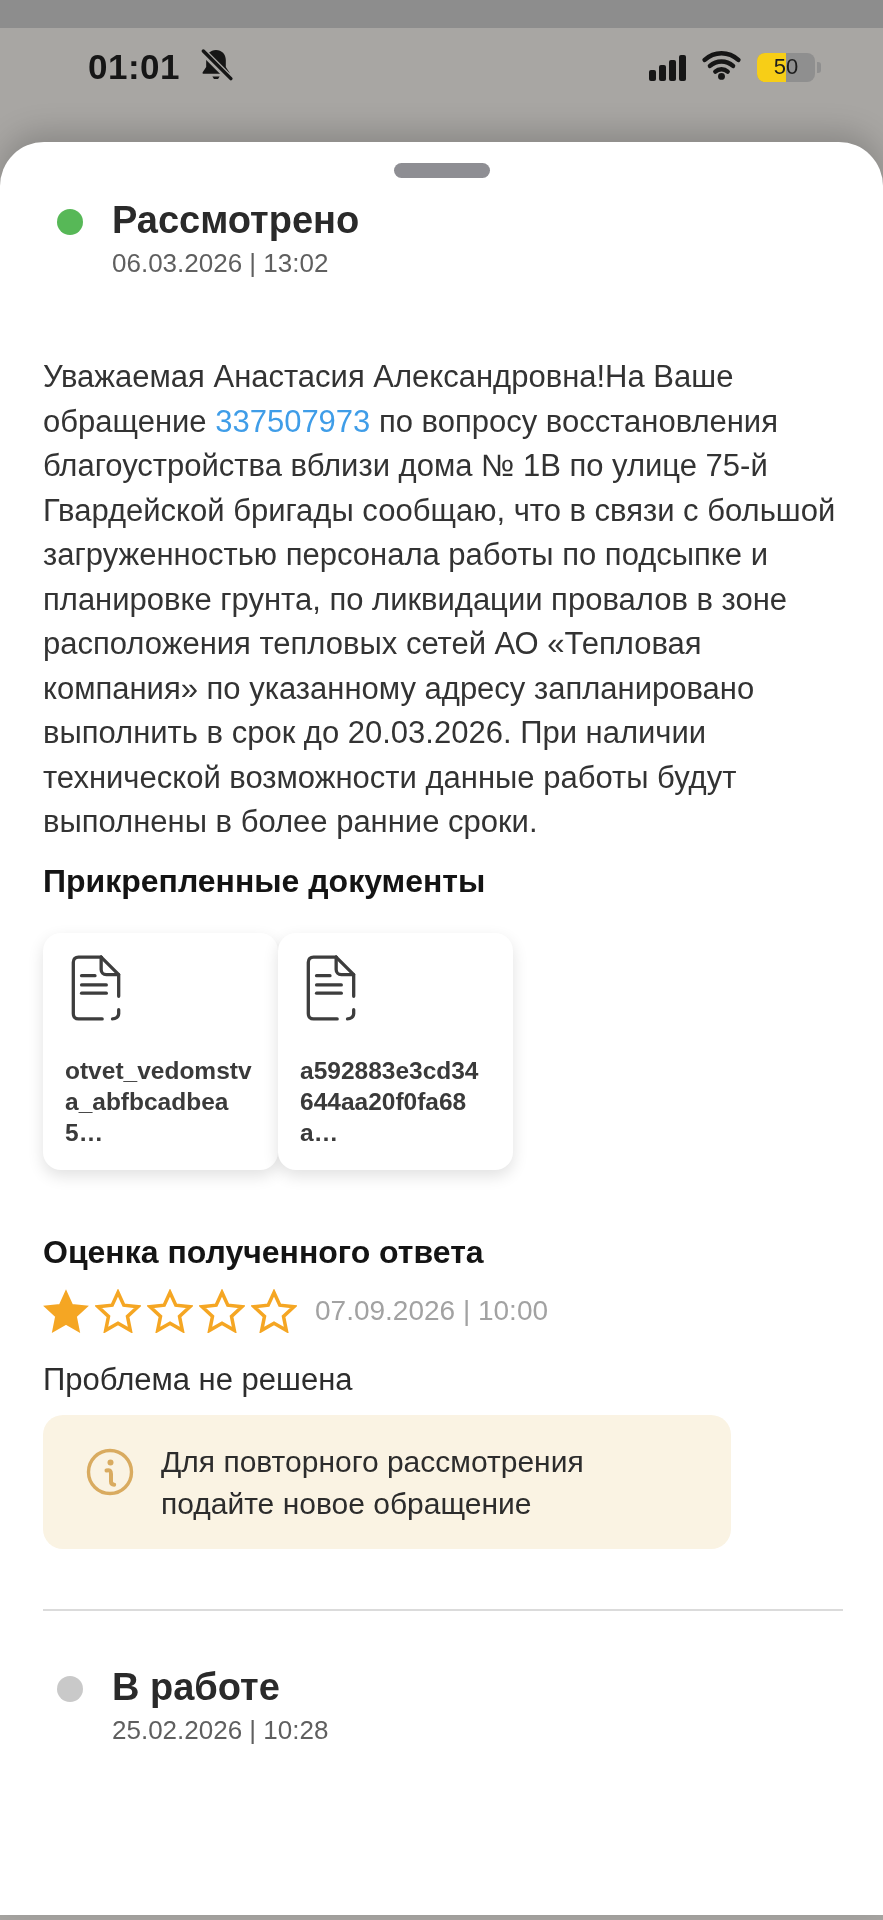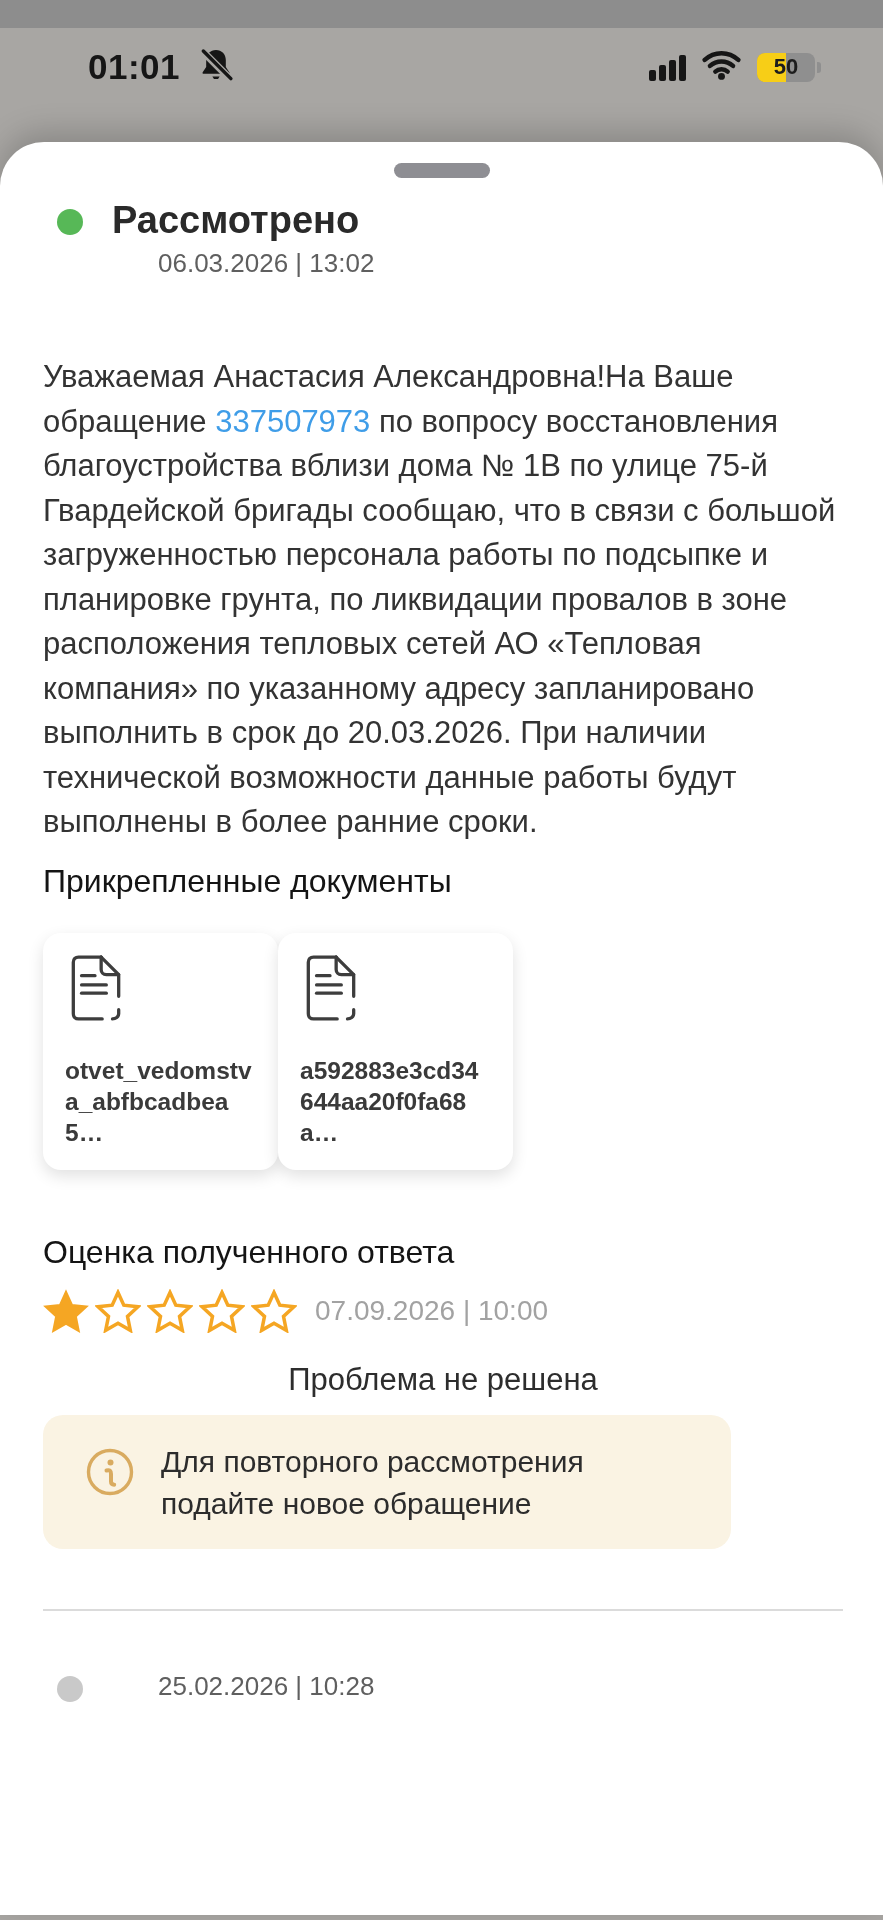--- a/index.html
+++ b/index.html
@@ -24,68 +24,68 @@
   .sig{display:flex;align-items:flex-end;gap:3px;height:27px;}
   .sig span{width:7px;border-radius:2px;background:#161616;display:block;}
   .sig .b1{height:11px}.sig .b2{height:16px}.sig .b3{height:21px}.sig .b4{height:26px}
   .battery{
     position:relative;width:58px;height:29px;border-radius:8px;overflow:hidden;
     background:#8f8f8f;
   }
   .battery-fill{position:absolute;left:0;top:0;bottom:0;background:var(--battery_yellow,#f7ce17);}
   .battery-label{
     position:absolute;inset:0;display:flex;align-items:center;justify-content:center;
-    font-size:22px;font-weight:700;color:#1d1d1d;
+    font-size:22px;font-weight:400;color:#1d1d1d;
   }
   .battery-nub{width:4px;height:11px;border-radius:0 3px 3px 0;background:#8f8f8f;margin-left:2px;}
   .batt-wrap{display:flex;align-items:center;}
   
   .sheet{
     position:absolute;top:142px;left:0;width:883px;height:1773px;
     background:#ffffff;border-radius:44px 44px 0 0;
     box-shadow:0 -10px 30px rgba(0,0,0,.18);
   }
   .handle{width:96px;height:15px;border-radius:8px;background:#8e8e93;margin:21px auto 0;}
   .content{padding:0 40px 0 43px;}
   
   .status-header{display:flex;align-items:flex-start;margin-top:20px;}
   .dot{width:26px;height:26px;border-radius:50%;flex:0 0 auto;margin:11px 29px 0 14px;}
   .dot.green{background:var(--status_green,#57b857);}
   .dot.gray{background:var(--status_gray,#c9c9c9);}
   .status-title{font-size:38px;font-weight:700;color:#2a2a2a;line-height:44px;}
-  .status-date{font-size:26px;color:#5f5f5f;line-height:32px;margin-top:5px;margin-left:46px;}
+  .status-date{font-size:26px;color:#5f5f5f;line-height:32px;margin-top:5px;}
   
   .body-text{
     margin:76px 0 0 0;width:802px;
     font-size:31px;line-height:44.5px;color:#333333;
   }
   .link{color:var(--link_blue,#3f9de8);text-decoration:none;cursor:pointer;}
   
-  .section-heading{margin:16px 0 0 0;font-size:32px;font-weight:400;color:#141414;line-height:40px;}
+  .section-heading{margin:16px 0 0 0;font-size:32px;font-weight:700;color:#141414;line-height:40px;}
   
   .cards{display:flex;margin-top:32px;}
   .doc-card{
     width:235px;height:237px;box-sizing:border-box;border-radius:18px;background:#fff;
     box-shadow:0 6px 16px rgba(0,0,0,.12);
     padding:22px;display:flex;flex-direction:column;cursor:pointer;
   }
   .doc-icon{display:block;}
   .doc-name{
     margin-top:auto;font-size:24.5px;font-weight:700;color:#3a3a3a;
     line-height:31px;word-break:break-all;
   }
   .rating-heading{margin-top:62px;}
   
   .rating-row{display:flex;align-items:center;margin-top:17px;}
   .stars{display:flex;gap:6px;}
   .stars svg{width:46px;height:44px;display:block;}
   .stars .filled polygon{fill:var(--star_orange,#f5a623);stroke:var(--star_orange,#f5a623);stroke-width:3;}
   .stars .empty polygon{fill:#ffffff;stroke:var(--star_orange,#f5a623);stroke-width:4;}
   .rating-date{margin-left:18px;font-size:28px;color:#a2a2a2;}
-  .verdict{margin-top:28px;font-size:31px;color:#2d2d2d;line-height:38px;text-align:center;}
+  .verdict{margin-top:28px;font-size:31px;color:#2d2d2d;line-height:38px;}
   
   .notice{
     margin-top:16px;width:688px;box-sizing:border-box;border-radius:20px;
     background:var(--notice_bg,#faf3e3);
     display:flex;align-items:flex-start;padding:24px 30px 24px 0;min-height:128px;
   }
   .notice-icon{flex:0 0 auto;margin:8px 26px 0 42px;display:block;}
   .notice-text{font-size:30px;line-height:42px;color:#2c2c2c;max-width:600px;padding-top:2px;}
   .divider{margin-top:60px;width:800px;height:2px;background:#dbdbdb;}
   .in-progress{margin-top:54px;}
@@ -212,18 +212,19 @@
           </svg>
         </span>
         <div class="notice-text">Для повторного рассмотрения подайте новое обращение</div>
       </div>
 
       <div class="divider"></div>
 
       <div class="status-header in-progress">
         <span class="dot gray"></span>
         <div>
+          <div class="status-title">В работе</div>
           <div class="status-date">25.02.2026 | 10:28</div>
         </div>
       </div>
     </div>
   </div>
 </div>
 
 </body></html>

